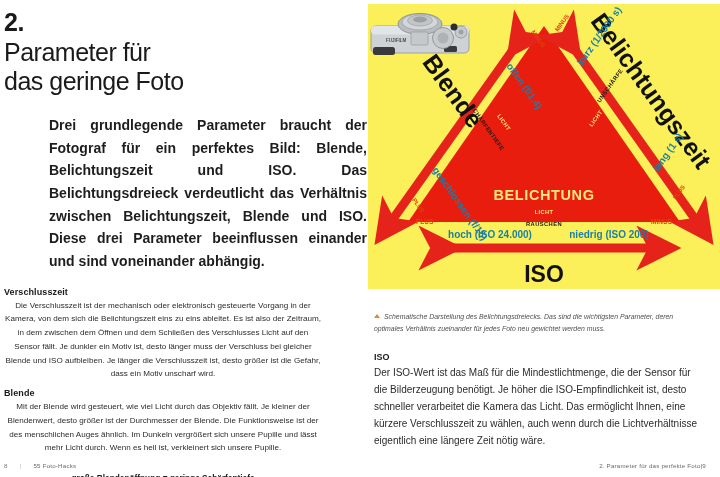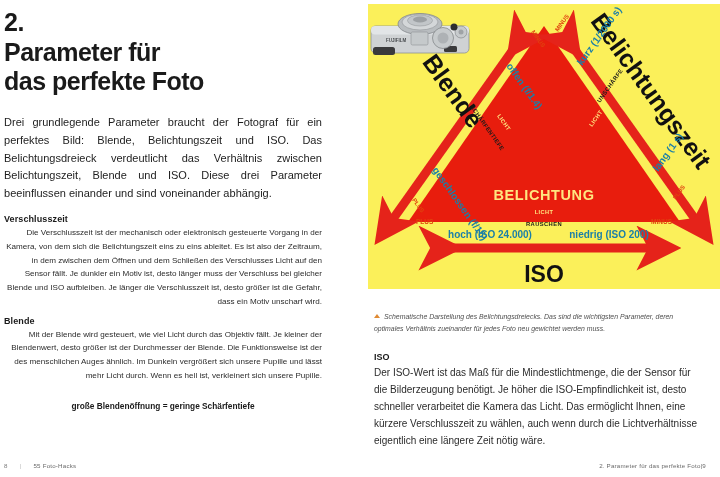--- a/index.html
+++ b/index.html
@@ -15,37 +15,37 @@
   
   .page-left{
     width:360px;height:477px;position:relative;box-sizing:border-box;
     padding:10px 18px 0 4px;
   }
   .chapter-num{
     font-size:25px;font-weight:bold;line-height:1.0;letter-spacing:-0.5px;
     color:#1a1a1a;margin:0 0 3px 0;
   }
   .chapter-title{
-    font-size:25px;font-weight:bold;line-height:1.16;letter-spacing:-0.5px;
+    font-size:25px;font-weight:normal;line-height:1.16;letter-spacing:-0.5px;
     color:#1a1a1a;margin:0;
   }
   .chapter-title .l2{display:block;}
   .intro{
     margin-top:18px;
-    font-size:11px;font-weight:normal;line-height:1.62;color:#1d1d1d;
-    text-align:justify;width:318px;letter-spacing:0.01px;
+    font-size:14px;font-weight:bold;line-height:1.62;color:#1d1d1d;
+    text-align:justify;width:318px;letter-spacing:0.01px;margin-left:45px;
   }
   .sec{margin-top:7px;width:318px;}
   .sec h3{
     font-size:9px;font-weight:bold;color:#1a1a1a;margin:0 0 2px 0;
     letter-spacing:0.1px;
   }
   .sec p{
     margin:0;font-size:8.1px;line-height:1.70;color:#2b2b2b;
-    text-align:right;letter-spacing:0.005px;
+    text-align:center;letter-spacing:0.005px;
   }
   .rule{
     margin:13px 0 0 0;text-align:center;width:318px;
     font-size:8.3px;font-weight:bold;color:#1a1a1a;line-height:2.55;
   }
   .footer{
     position:absolute;left:4px;right:18px;bottom:8px;
     display:flex;align-items:center;
     font-size:6.2px;color:#6a6a6a;letter-spacing:0.2px;
   }
@@ -91,21 +91,21 @@
 <body>
 
 <div class="spread">
 
   <div class="page-left">
 
     <div class="chapter-num">2.</div>
 
     <div class="chapter-title">
       <span class="l2">Parameter für</span>
-      <span class="l2">das perfekte Foto</span>
+      <span class="l2">das geringe Foto</span>
     </div>
 
     <p class="intro">Drei grundlegende Parameter braucht der Fotograf für ein perfektes Bild: Blende, Belichtungszeit und ISO. Das Belichtungsdreieck verdeutlicht das Verhältnis zwischen Belichtungszeit, Blende und ISO. Diese drei Parameter beeinflussen einander und sind voneinander abhängig.</p>
 
     <div class="sec">
       <h3>Verschlusszeit</h3>
       <p>Die Verschlusszeit ist der mechanisch oder elektronisch gesteuerte Vorgang in der Kamera, von dem sich die Belichtungszeit eins zu eins ableitet. Es ist also der Zeitraum, in dem zwischen dem Öffnen und dem Schließen des Verschlusses Licht auf den Sensor fällt. Je dunkler ein Motiv ist, desto länger muss der Verschluss bei gleicher Blende und ISO aufbleiben. Je länger die Verschlusszeit ist, desto größer ist die Gefahr, dass ein Motiv unscharf wird.</p>
     </div>
 
     <div class="sec">

